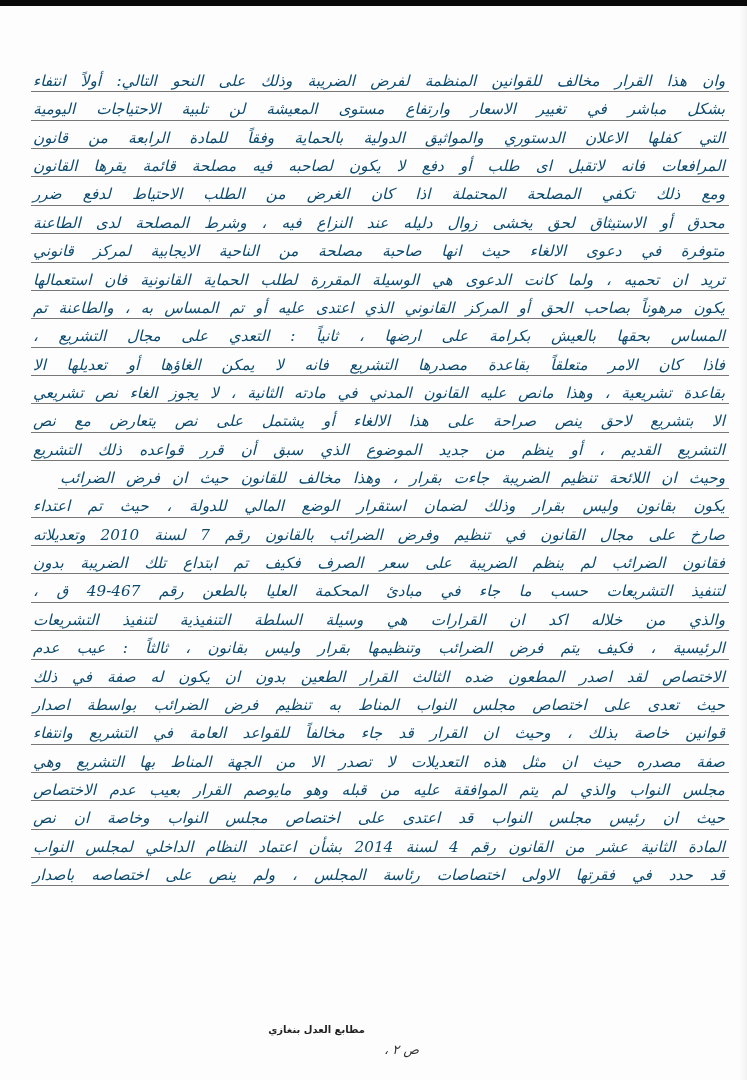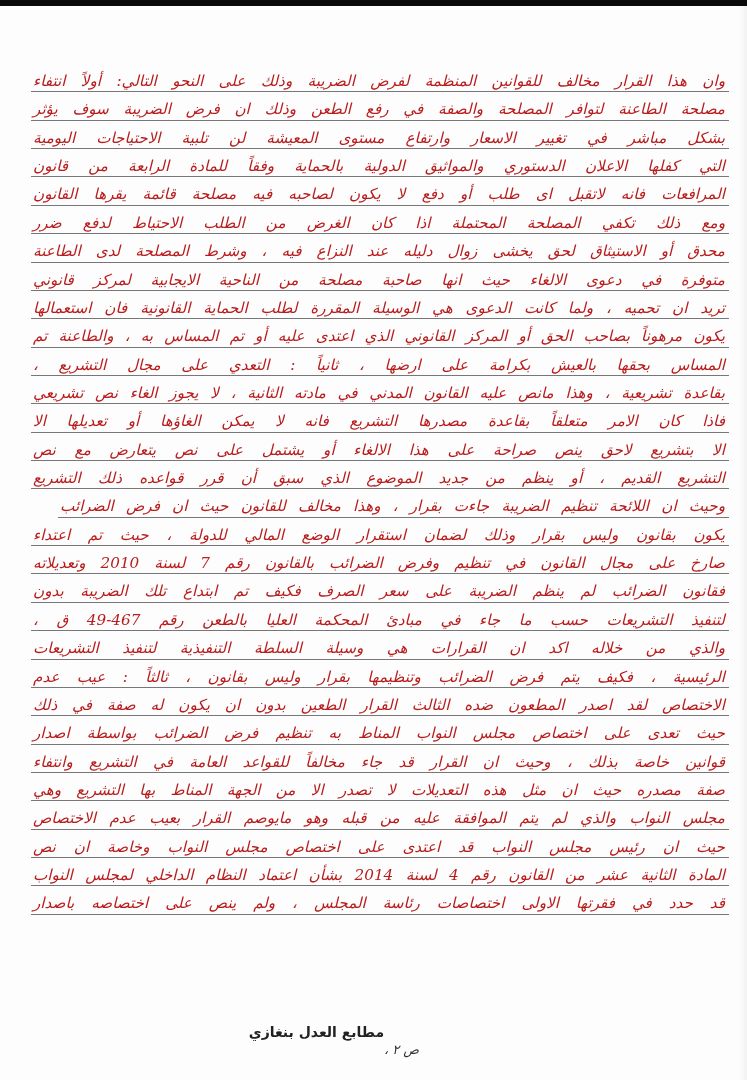--- a/index.html
+++ b/index.html
@@ -20,35 +20,35 @@
     position: absolute; left: 0; top: 6px; width: 747px; height: 1074px;
     background: #fdfdfd;
   }
   .lines {
     position: absolute; right: 18px; top: 69px; width: 700px;
     direction: rtl;
   }
   .line {
     position: relative; height: 31.1px; box-sizing: border-box;
     font-family: "DejaVu Serif", serif; font-size: 15.2px;
-    color: #b91c1c; white-space: nowrap; overflow: hidden;
+    color: #0c4a6e; white-space: nowrap; overflow: hidden;
     text-align: justify; text-align-last: justify;
     line-height: 24px; padding: 0 4px;
     font-style: italic; letter-spacing: -0.2px;
   }
   .line::after {
     content: ""; position: absolute; left: 2px; right: 0; bottom: 5px;
     height: 1px; background: #4a4a4a; opacity: 0.75;
   }
   .line.first { text-align-last: justify; }
   .footer-stamp {
     position: absolute; left: 0; width: 633px; top: 1024px;
     text-align: center; direction: rtl;
     font-family: "DejaVu Sans", sans-serif; font-weight: bold;
-    font-size: 14px; color: #222;
+    font-size: 10px; color: #222;
   }
   .page-mark {
     position: absolute; left: 0; width: 747px; top: 1042px;
     text-align: center; direction: rtl;
     font-family: "DejaVu Serif", serif; font-style: italic;
     font-size: 13px; color: #333; padding-left: 28px;
   }
   .right-shade {
     position: absolute; right: 0; top: 6px; width: 8px; height: 1074px;
     background: linear-gradient(to left, #f2f2f2, #fdfdfd);
@@ -59,32 +59,31 @@
 
 <div class="top-bar">
     <div class="tint"></div>
   </div>
 
 <div class="page"></div>
 <div class="right-shade"></div>
 
 <div class="lines" id="lines">
     <div class="line first" style="height: 28.3636px;">وان هذا القرار مخالف للقوانين المنظمة لفرض الضريبة وذلك على النحو التالي: أولاً انتفاء</div>
-    <div class="line" style="height: 28.3636px;">مصلحة الطاعنة لتوافر المصلحة والصفة في رفع الطعن وذلك ان فرض الضريبة سوف يؤثر</div>
     <div class="line" style="height: 28.3636px;">بشكل مباشر في تغيير الاسعار وارتفاع مستوى المعيشة لن تلبية الاحتياجات اليومية</div>
     <div class="line" style="height: 28.3636px;">التي كفلها الاعلان الدستوري والمواثيق الدولية بالحماية وفقاً للمادة الرابعة من قانون</div>
     <div class="line" style="height: 28.3636px;">المرافعات فانه لاتقبل اى طلب أو دفع لا يكون لصاحبه فيه مصلحة قائمة يقرها القانون</div>
     <div class="line" style="height: 28.3636px;">ومع ذلك تكفي المصلحة المحتملة اذا كان الغرض من الطلب الاحتياط لدفع ضرر</div>
     <div class="line" style="height: 28.3636px;">محدق أو الاستيثاق لحق يخشى زوال دليله عند النزاع فيه ، وشرط المصلحة لدى الطاعنة</div>
     <div class="line" style="height: 28.3636px;">متوفرة في دعوى الالغاء حيث انها صاحبة مصلحة من الناحية الايجابية لمركز قانوني</div>
     <div class="line" style="height: 28.3636px;">تريد ان تحميه ، ولما كانت الدعوى هي الوسيلة المقررة لطلب الحماية القانونية فان استعمالها</div>
     <div class="line" style="height: 28.3636px;">يكون مرهوناً بصاحب الحق أو المركز القانوني الذي اعتدى عليه أو تم المساس به ، والطاعنة تم</div>
     <div class="line" style="height: 28.3636px;">المساس بحقها بالعيش بكرامة على ارضها ، ثانياً : التعدي على مجال التشريع ،</div>
+    <div class="line" style="height: 28.3636px;">فاذا كان الامر متعلقاً بقاعدة مصدرها التشريع فانه لا يمكن الغاؤها أو تعديلها الا</div>
     <div class="line" style="height: 28.3636px;">بقاعدة تشريعية ، وهذا مانص عليه القانون المدني في مادته الثانية ، لا يجوز الغاء نص تشريعي</div>
-    <div class="line" style="height: 28.3636px;">فاذا كان الامر متعلقاً بقاعدة مصدرها التشريع فانه لا يمكن الغاؤها أو تعديلها الا</div>
     <div class="line" style="height: 28.3636px;">الا بتشريع لاحق ينص صراحة على هذا الالغاء أو يشتمل على نص يتعارض مع نص</div>
     <div class="line" style="height: 28.3636px;">التشريع القديم ، أو ينظم من جديد الموضوع الذي سبق أن قرر قواعده ذلك التشريع</div>
     <div class="line" style="height: 28.3636px; margin-left: 27px;">وحيث ان اللائحة تنظيم الضريبة جاءت بقرار ، وهذا مخالف للقانون حيث ان فرض الضرائب</div>
     <div class="line" style="height: 28.3636px;">يكون بقانون وليس بقرار وذلك لضمان استقرار الوضع المالي للدولة ، حيث تم اعتداء</div>
     <div class="line" style="height: 28.3636px;">صارخ على مجال القانون في تنظيم وفرض الضرائب بالقانون رقم 7 لسنة 2010 وتعديلاته</div>
     <div class="line" style="height: 28.3636px;">فقانون الضرائب لم ينظم الضريبة على سعر الصرف فكيف تم ابتداع تلك الضريبة بدون</div>
     <div class="line" style="height: 28.3636px;">لتنفيذ التشريعات حسب ما جاء في مبادئ المحكمة العليا بالطعن رقم 467-49 ق ،</div>
     <div class="line" style="height: 28.3636px;">والذي من خلاله اكد ان القرارات هي وسيلة السلطة التنفيذية لتنفيذ التشريعات</div>
     <div class="line" style="height: 28.3636px;">الرئيسية ، فكيف يتم فرض الضرائب وتنظيمها بقرار وليس بقانون ، ثالثاً : عيب عدم</div>
     <div class="line" style="height: 28.3636px;">الاختصاص لقد اصدر المطعون ضده الثالث القرار الطعين بدون ان يكون له صفة في ذلك</div>

